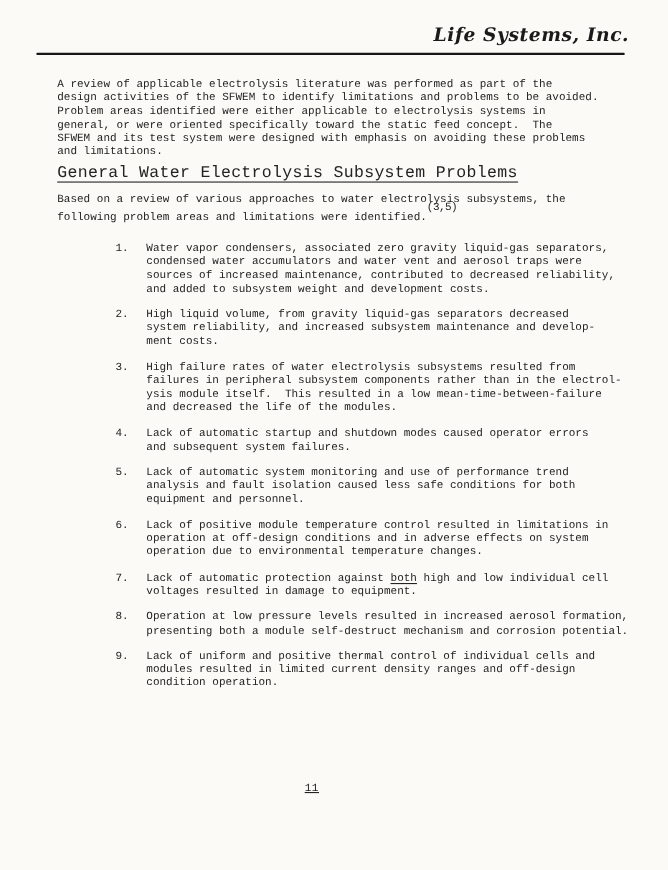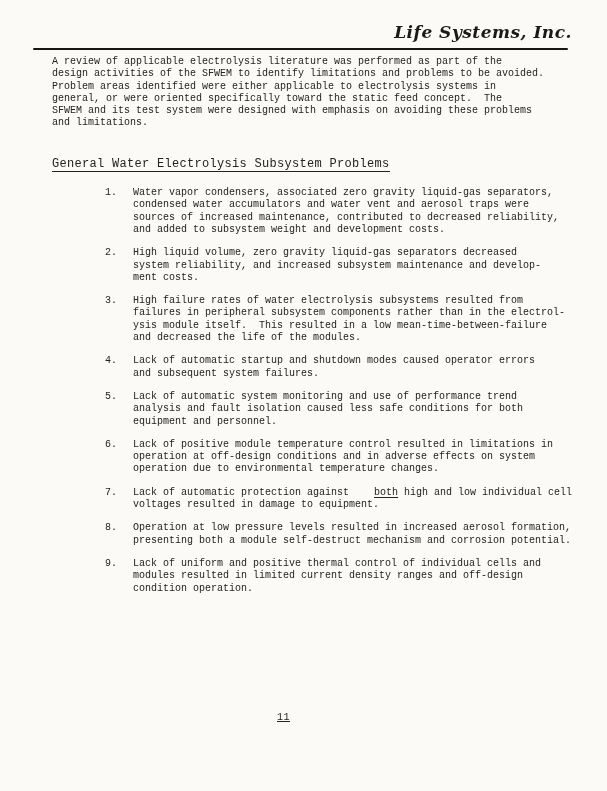--- a/index.html
+++ b/index.html
@@ -42,24 +42,24 @@
   }
   .title {
     margin-top: 36px;
     text-align: center;
     font-size: 10px;
     font-weight: normal;
     letter-spacing: 0.3px;
     color: #1c1c1c;
   }
   .body-text { white-space: pre; }
-  .intro { margin-top: 14px; }
+  .intro { margin-top: 30px; }
   .section-heading {
-    margin-top: 28px;
-    font-size: 12px;
+    margin-top: 6px;
+    font-size: 15px;
     font-weight: normal;
     display: inline-block;
     border-bottom: 1px solid #232323;
     padding-bottom: 1px;
     letter-spacing: 0.3px;
   }
   .section-intro { margin-top: 11px; }
   .citation {
     font-size: 10px;
     position: relative;
@@ -75,21 +75,20 @@
     display: flex;
     margin-bottom: 11px;
   }
   .pnum {
     width: 28px;
     flex: 0 0 28px;
   }
   .ptext { white-space: pre; }
   .ptext u {
     text-underline-offset: 2px;
-    margin-left: 19px;
   }
   .page-number {
     position: absolute;
     left: 277px;
     top: 712px;
     letter-spacing: 0.5px;
     text-decoration: underline;
   }
 </style>
 </head>
@@ -106,32 +105,34 @@
 
     <p class="body-text intro">A review of applicable electrolysis literature was performed as part of the
 design activities of the SFWEM to identify limitations and problems to be avoided.
 Problem areas identified were either applicable to electrolysis systems in
 general, or were oriented specifically toward the static feed concept.  The
 SFWEM and its test system were designed with emphasis on avoiding these problems
 and limitations.</p>
 
     <h2 class="section-heading">General Water Electrolysis Subsystem Problems</h2>
 
+    <p class="body-text section-intro"><span>Based on a review of various approaches to water electrolysis subsystems, the
+following problem areas and limitations were identified.</span><sup class="citation">(3,5)</sup></p>
 
     <ol class="problem-list">
         <li class="problem">
           <span class="pnum">1.</span>
           <span class="ptext">Water vapor condensers, associated zero gravity liquid-gas separators,
 condensed water accumulators and water vent and aerosol traps were
 sources of increased maintenance, contributed to decreased reliability,
 and added to subsystem weight and development costs.</span>
         </li>
         <li class="problem">
           <span class="pnum">2.</span>
-          <span class="ptext">High liquid volume, zero gravity liquid-gas separators decreased
+          <span class="ptext">High liquid volume, from gravity liquid-gas separators decreased
 system reliability, and increased subsystem maintenance and develop-
 ment costs.</span>
         </li>
         <li class="problem">
           <span class="pnum">3.</span>
           <span class="ptext">High failure rates of water electrolysis subsystems resulted from
 failures in peripheral subsystem components rather than in the electrol-
 ysis module itself.  This resulted in a low mean-time-between-failure
 and decreased the life of the modules.</span>
         </li>

